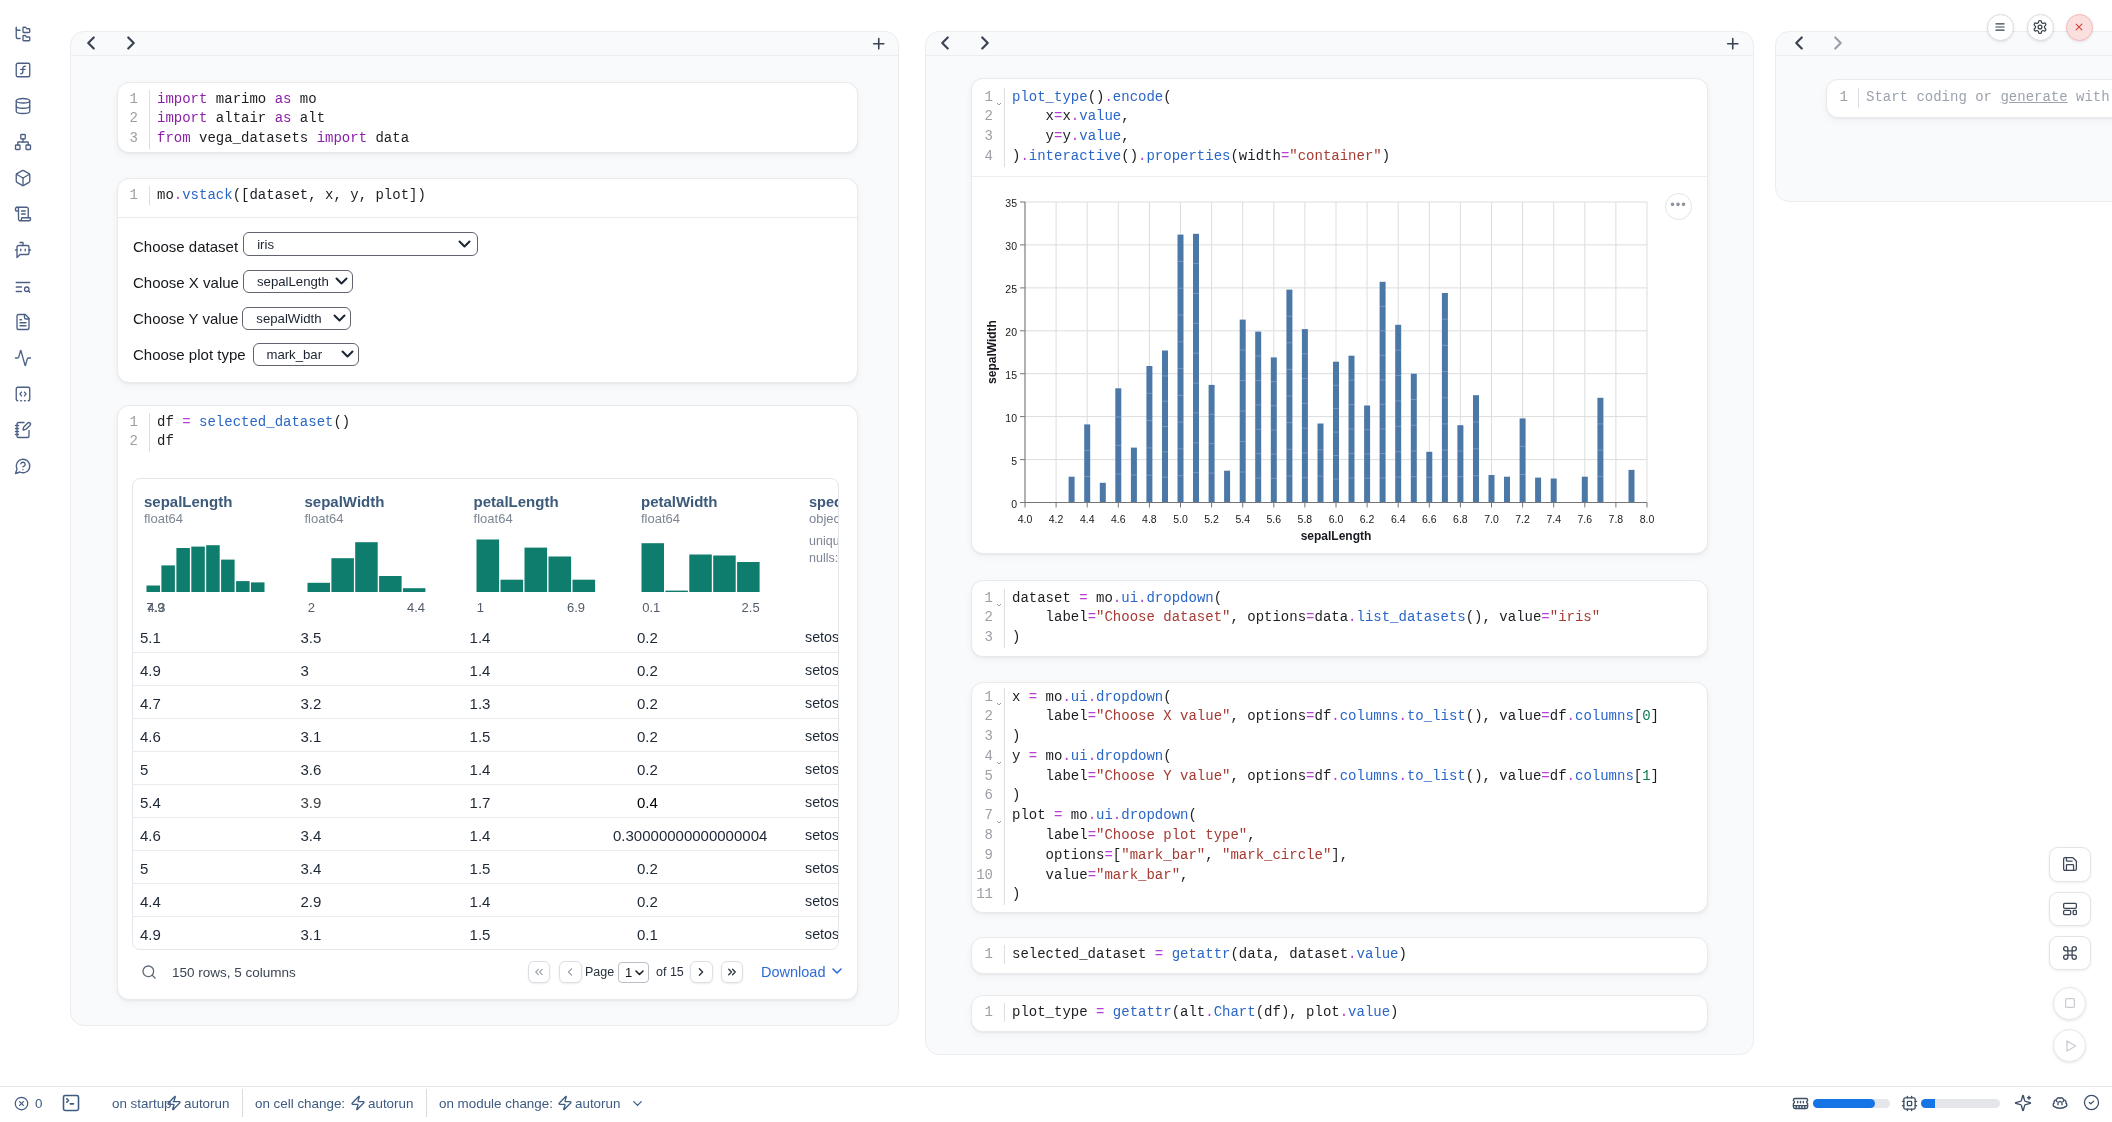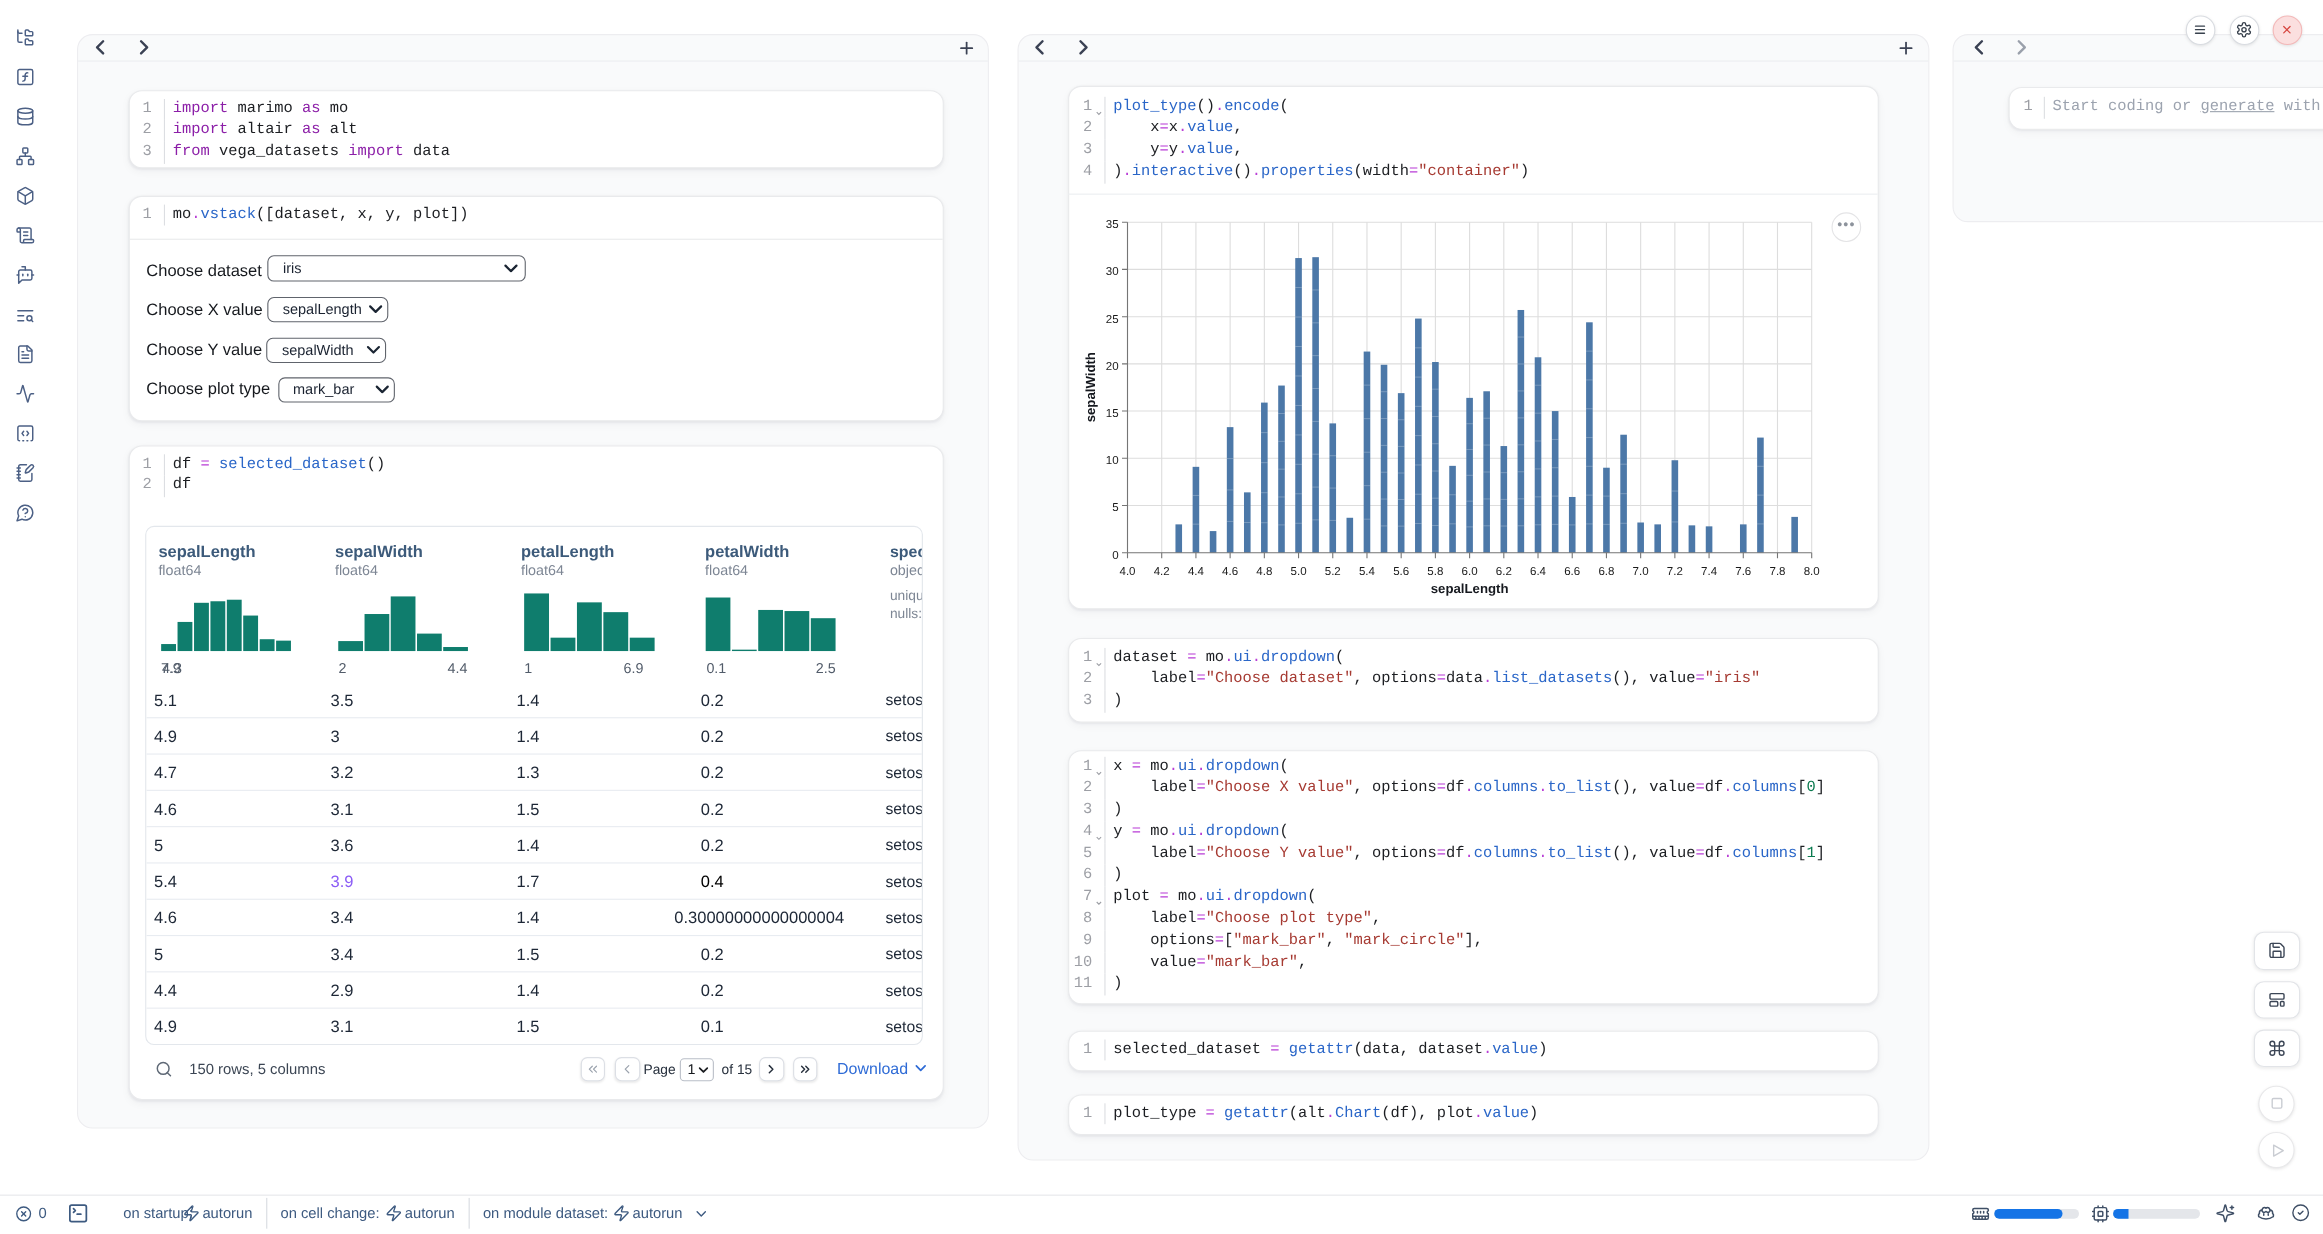--- a/index.html
+++ b/index.html
@@ -259,21 +259,21 @@
     <span class="abs" style="left:504px;top:256.5px;transform:translateY(-50%);font-size:15px;color:#1d2736;">0.2</span>
     <span class="abs" style="left:672px;top:256.5px;transform:translateY(-50%);font-size:14.3px;color:#1d2736;">setosa</span>
     <div class="abs" style="left:0;top:273px;width:707px;height:33px;border-bottom:1px solid #e8ecf1;"></div>
     <span class="abs" style="left:7px;top:289.5px;transform:translateY(-50%);font-size:15px;color:#1d2736;">5</span>
     <span class="abs" style="left:167.5px;top:289.5px;transform:translateY(-50%);font-size:15px;color:#1d2736;">3.6</span>
     <span class="abs" style="left:336.6px;top:289.5px;transform:translateY(-50%);font-size:15px;color:#1d2736;">1.4</span>
     <span class="abs" style="left:504px;top:289.5px;transform:translateY(-50%);font-size:15px;color:#1d2736;">0.2</span>
     <span class="abs" style="left:672px;top:289.5px;transform:translateY(-50%);font-size:14.3px;color:#1d2736;">setosa</span>
     <div class="abs" style="left:0;top:306px;width:707px;height:33px;border-bottom:1px solid #e8ecf1;"></div>
     <span class="abs" style="left:7px;top:322.5px;transform:translateY(-50%);font-size:15px;color:#1d2736;">5.4</span>
-    <span class="abs" style="left:167.5px;top:322.5px;transform:translateY(-50%);font-size:15px;color:#8b5cf6;">3.9</span>
+    <span class="abs" style="left:167.5px;top:322.5px;transform:translateY(-50%);font-size:15px;color:#404040;">3.9</span>
     <span class="abs" style="left:336.6px;top:322.5px;transform:translateY(-50%);font-size:15px;color:#1d2736;">1.7</span>
     <span class="abs" style="left:504px;top:322.5px;transform:translateY(-50%);font-size:15px;color:#000000;">0.4</span>
     <span class="abs" style="left:672px;top:322.5px;transform:translateY(-50%);font-size:14.3px;color:#1d2736;">setosa</span>
     <div class="abs" style="left:0;top:339px;width:707px;height:33px;border-bottom:1px solid #e8ecf1;"></div>
     <span class="abs" style="left:7px;top:355.5px;transform:translateY(-50%);font-size:15px;color:#1d2736;">4.6</span>
     <span class="abs" style="left:167.5px;top:355.5px;transform:translateY(-50%);font-size:15px;color:#1d2736;">3.4</span>
     <span class="abs" style="left:336.6px;top:355.5px;transform:translateY(-50%);font-size:15px;color:#1d2736;">1.4</span>
     <span class="abs" style="left:480px;top:355.5px;transform:translateY(-50%);font-size:15px;color:#1d2736;">0.30000000000000004</span>
     <span class="abs" style="left:672px;top:355.5px;transform:translateY(-50%);font-size:14.3px;color:#1d2736;">setosa</span>
     <div class="abs" style="left:0;top:372px;width:707px;height:33px;border-bottom:1px solid #e8ecf1;"></div>
@@ -700,21 +700,21 @@
     <path d="M4 14a1 1 0 0 1-.78-1.63l9.9-10.2a.5.5 0 0 1 .86.46l-1.92 6.02A1 1 0 0 0 13 10h7a1 1 0 0 1 .78 1.63l-9.9 10.2a.5.5 0 0 1-.86-.46l1.92-6.02A1 1 0 0 0 11 14z"></path>
   </svg>
 <span class="abs" style="left:184px;top:1103px;transform:translateY(-50%);font-size:13.4px;color:#3d5a80;white-space:pre;">autorun</span>
 <div class="abs" style="left:242px;top:1089px;height:28px;border-left:1px solid #d8dbe0;"></div>
 <span class="abs" style="left:255px;top:1103px;transform:translateY(-50%);font-size:13.4px;color:#3d5a80;white-space:pre;">on cell change:</span>
 <svg class="ic abs" style="left:350px;top:1095px;" width="16" height="16" viewBox="0 0 24 24" fill="none" stroke="#3d5a80" stroke-width="1.9" stroke-linecap="round" stroke-linejoin="round">
     <path d="M4 14a1 1 0 0 1-.78-1.63l9.9-10.2a.5.5 0 0 1 .86.46l-1.92 6.02A1 1 0 0 0 13 10h7a1 1 0 0 1 .78 1.63l-9.9 10.2a.5.5 0 0 1-.86-.46l1.92-6.02A1 1 0 0 0 11 14z"></path>
   </svg>
 <span class="abs" style="left:368px;top:1103px;transform:translateY(-50%);font-size:13.4px;color:#3d5a80;white-space:pre;">autorun</span>
 <div class="abs" style="left:426px;top:1089px;height:28px;border-left:1px solid #d8dbe0;"></div>
-<span class="abs" style="left:439px;top:1103px;transform:translateY(-50%);font-size:13.4px;color:#3d5a80;white-space:pre;">on module dataset:</span>
+<span class="abs" style="left:439px;top:1103px;transform:translateY(-50%);font-size:13.4px;color:#3d5a80;white-space:pre;">on module change:</span>
 <svg class="ic abs" style="left:557px;top:1095px;" width="16" height="16" viewBox="0 0 24 24" fill="none" stroke="#3d5a80" stroke-width="1.9" stroke-linecap="round" stroke-linejoin="round">
     <path d="M4 14a1 1 0 0 1-.78-1.63l9.9-10.2a.5.5 0 0 1 .86.46l-1.92 6.02A1 1 0 0 0 13 10h7a1 1 0 0 1 .78 1.63l-9.9 10.2a.5.5 0 0 1-.86-.46l1.92-6.02A1 1 0 0 0 11 14z"></path>
   </svg>
 <span class="abs" style="left:575px;top:1103px;transform:translateY(-50%);font-size:13.4px;color:#3d5a80;white-space:pre;">autorun</span>
 <svg class="ic abs" style="left:630px;top:1096px;" width="15" height="15" viewBox="0 0 24 24" fill="none" stroke="#3d5a80" stroke-width="2" stroke-linecap="round" stroke-linejoin="round">
     <path d="m6 9 6 6 6-6"></path>
   </svg>
 <svg class="ic abs" style="left:1792px;top:1095px;" width="17" height="17" viewBox="0 0 24 24" fill="none" stroke="#3f4f66" stroke-width="1.9" stroke-linecap="round" stroke-linejoin="round">
     <path d="M6 19v-3"></path>
     <path d="M10 19v-3"></path>

